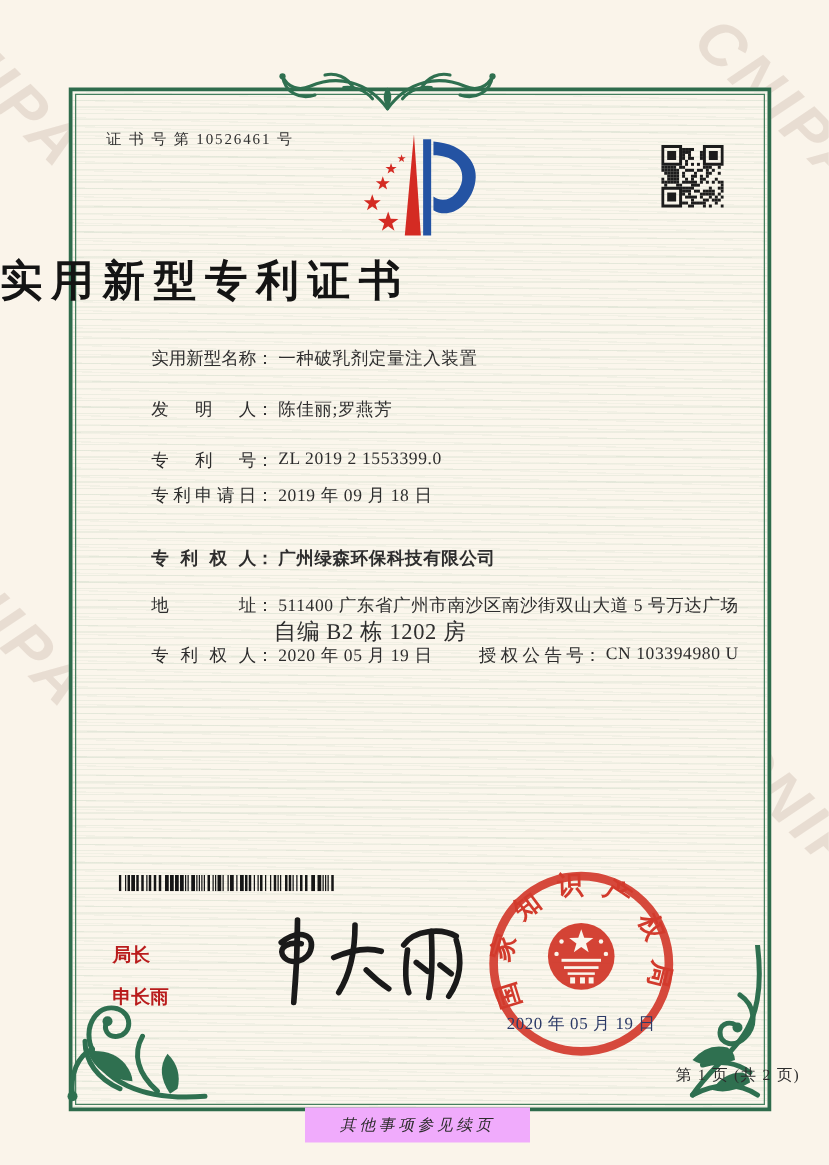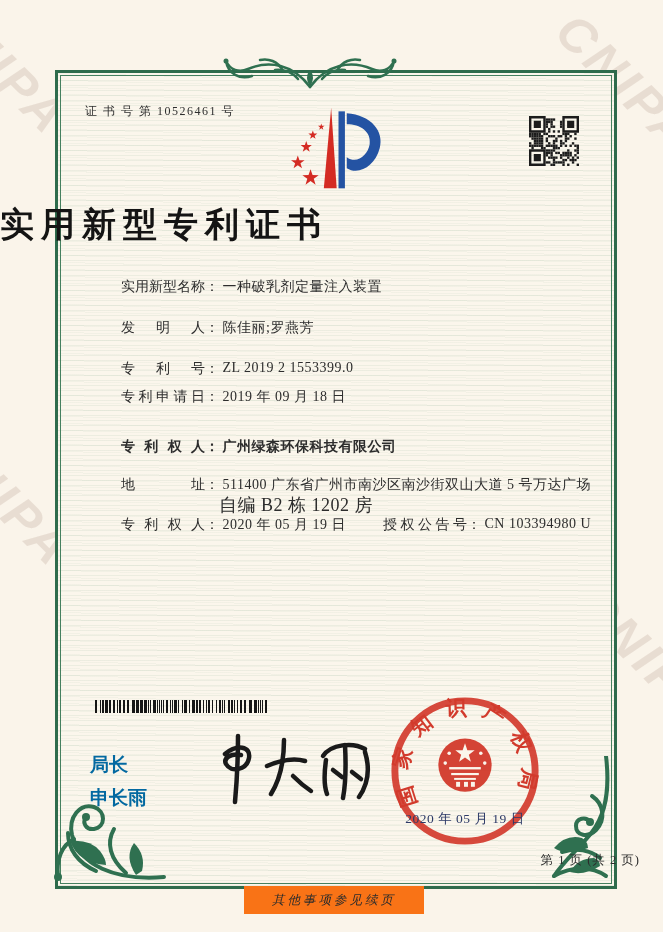--- a/index.html
+++ b/index.html
@@ -57,35 +57,35 @@
   .body-text{
     position:absolute;left:68px;top:544px;width:528px;
     font-size:13.5px;line-height:20px;color:#2b2b2b;
     font-style:italic;letter-spacing:0.8px;
   }
   .body-text p{margin:0;text-indent:2em;}
   .barcode{position:absolute;left:95px;top:700px;width:175px;height:13px;}
   .director{
     position:absolute;left:90px;top:748px;
     font-family:"Liberation Sans","DejaVu Sans",sans-serif;
-    font-size:19px;font-weight:bold;color:#0369a1;line-height:33px;
+    font-size:15px;font-weight:bold;color:#b91c1c;line-height:33px;
   }
   .signature{position:absolute;left:205px;top:728px;width:180px;height:85px;}
   .seal{position:absolute;left:386px;top:692px;width:158px;height:158px;}
   .seal-date{
     position:absolute;left:386px;top:810px;width:158px;text-align:center;
     font-size:13.5px;color:#2c3a67;letter-spacing:0.5px;
   }
   .page-info{
     position:absolute;left:0;top:852px;width:640px;text-align:right;
     font-size:12.5px;color:#2c2c2c;letter-spacing:1px;
   }
   .cont-note-box{
     position:absolute;left:244px;top:886px;width:180px;height:28px;
-    background:#f97316;display:flex;align-items:center;justify-content:center;
+    background:#f0abfc;display:flex;align-items:center;justify-content:center;
   }
   .cont-note{
     font-size:12.5px;color:#2c2c2c;letter-spacing:3px;font-style:italic;
   }
   .ornament{position:absolute;pointer-events:none;}
   .orn-top{left:222px;top:44px;width:176px;height:52px;}
   .orn-bl{left:36px;top:793px;width:132px;height:92px;}
   .orn-br{left:548px;top:756px;width:112px;height:128px;}
 </style>
 </head>

